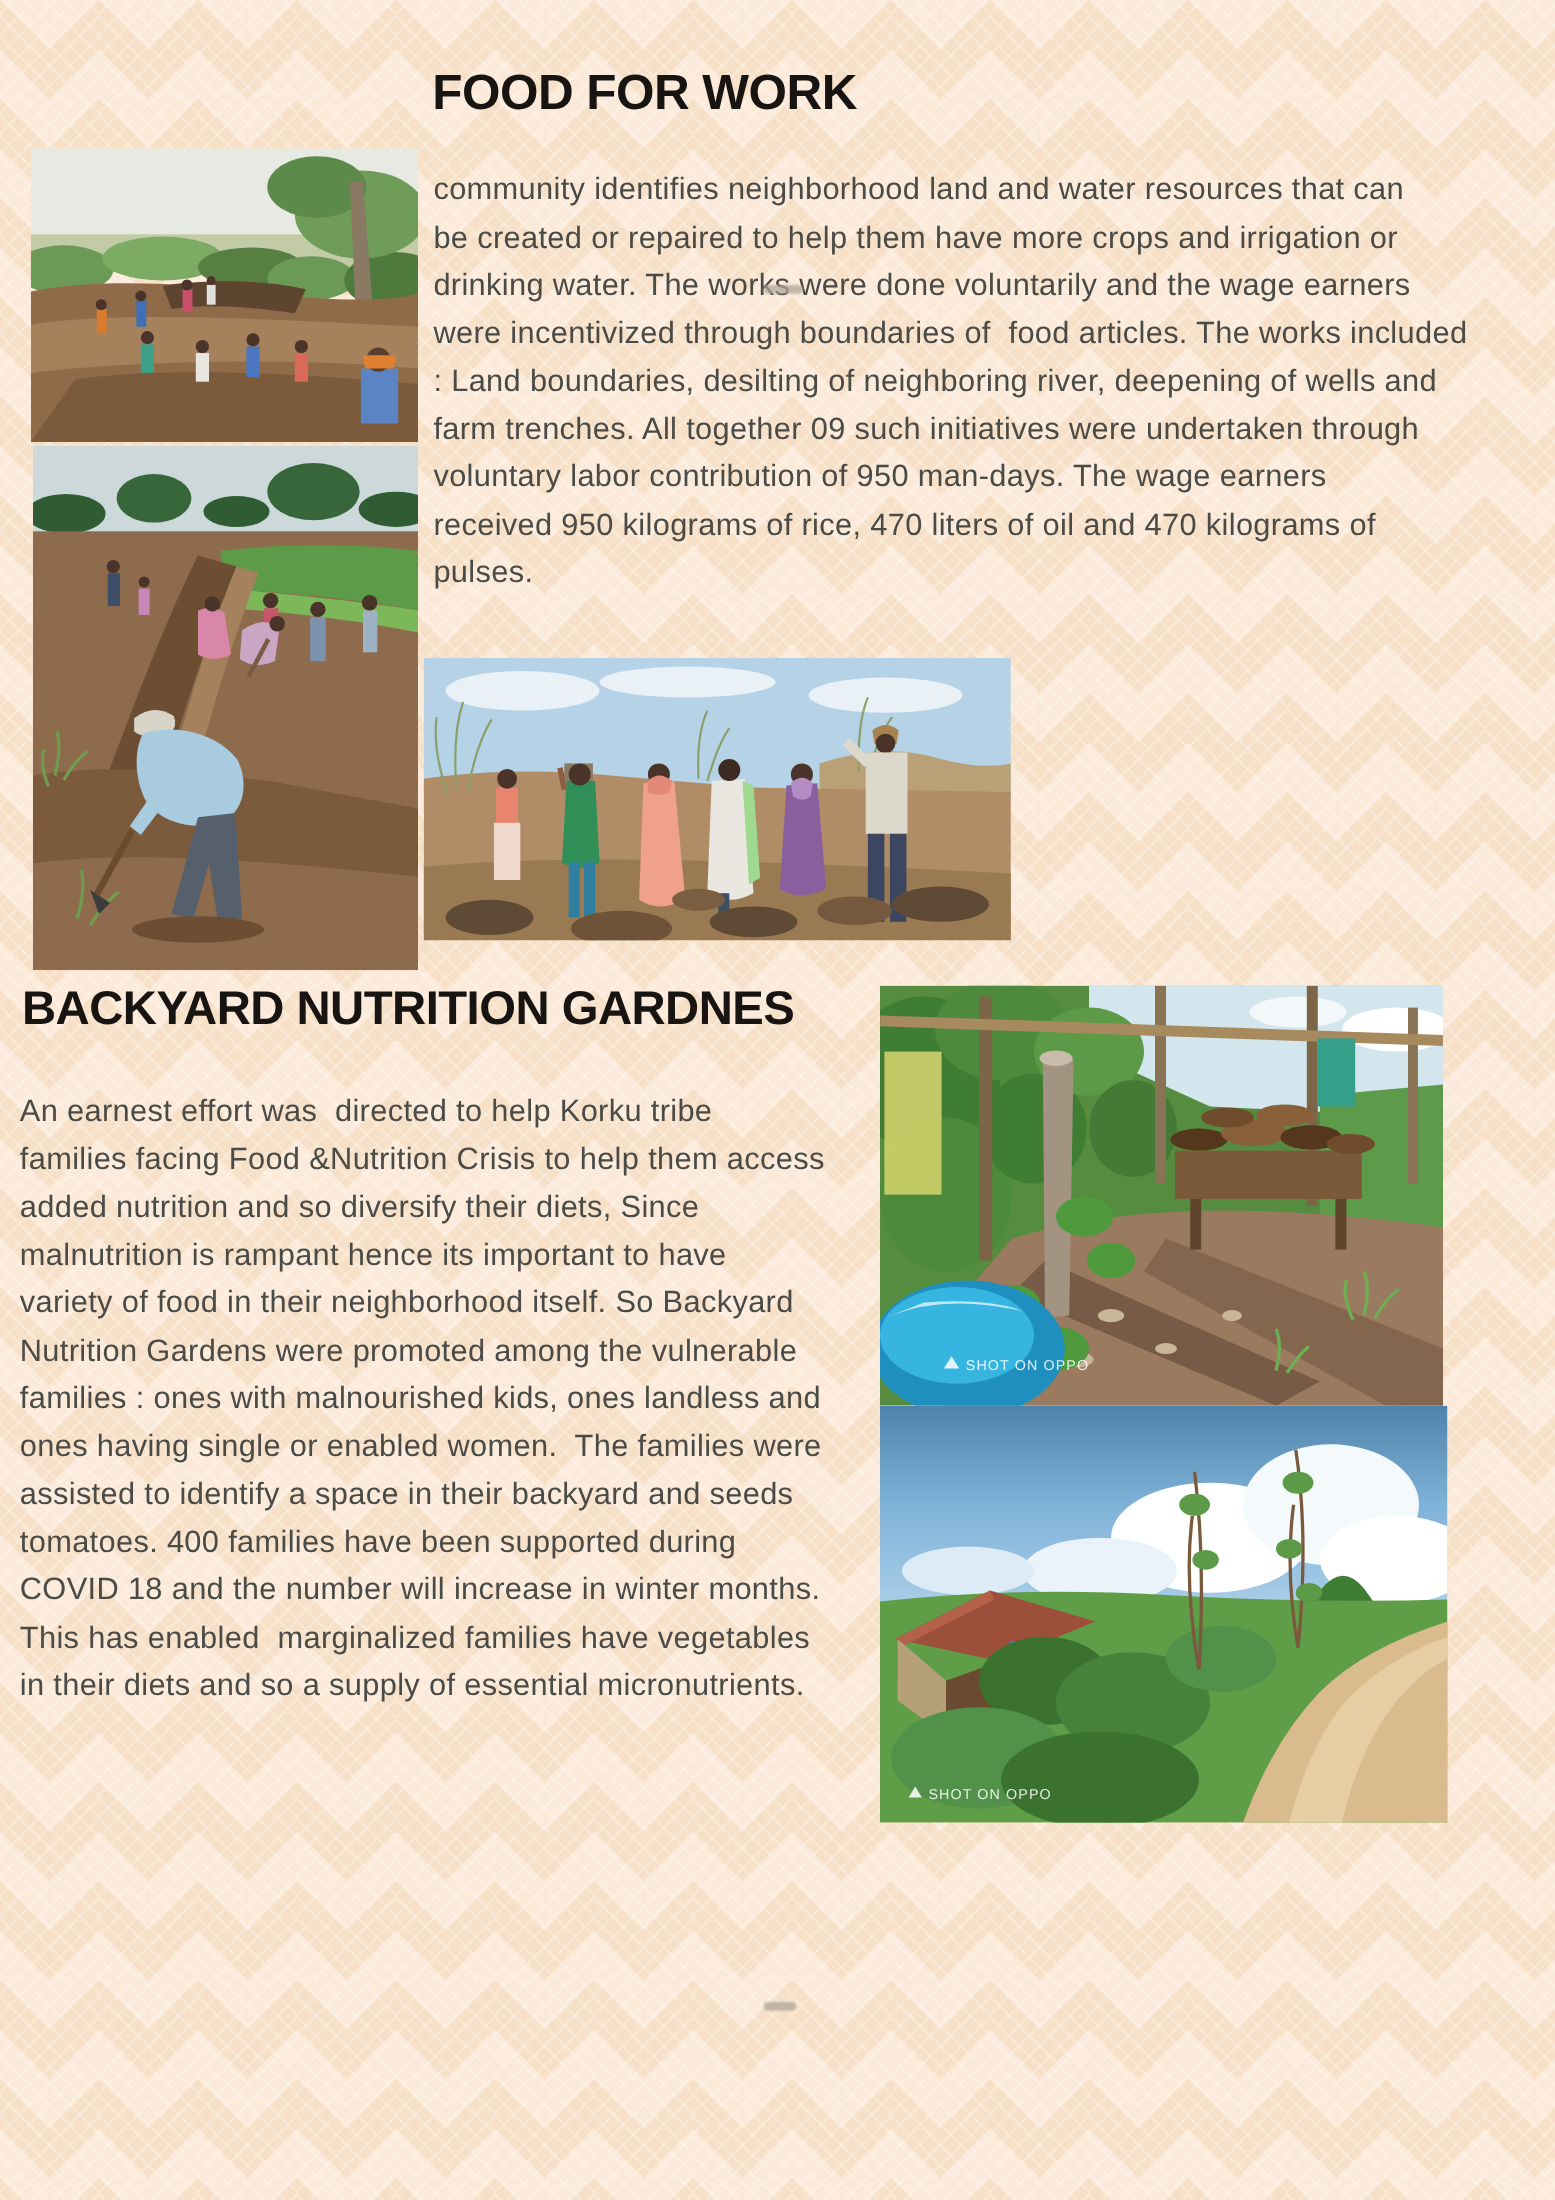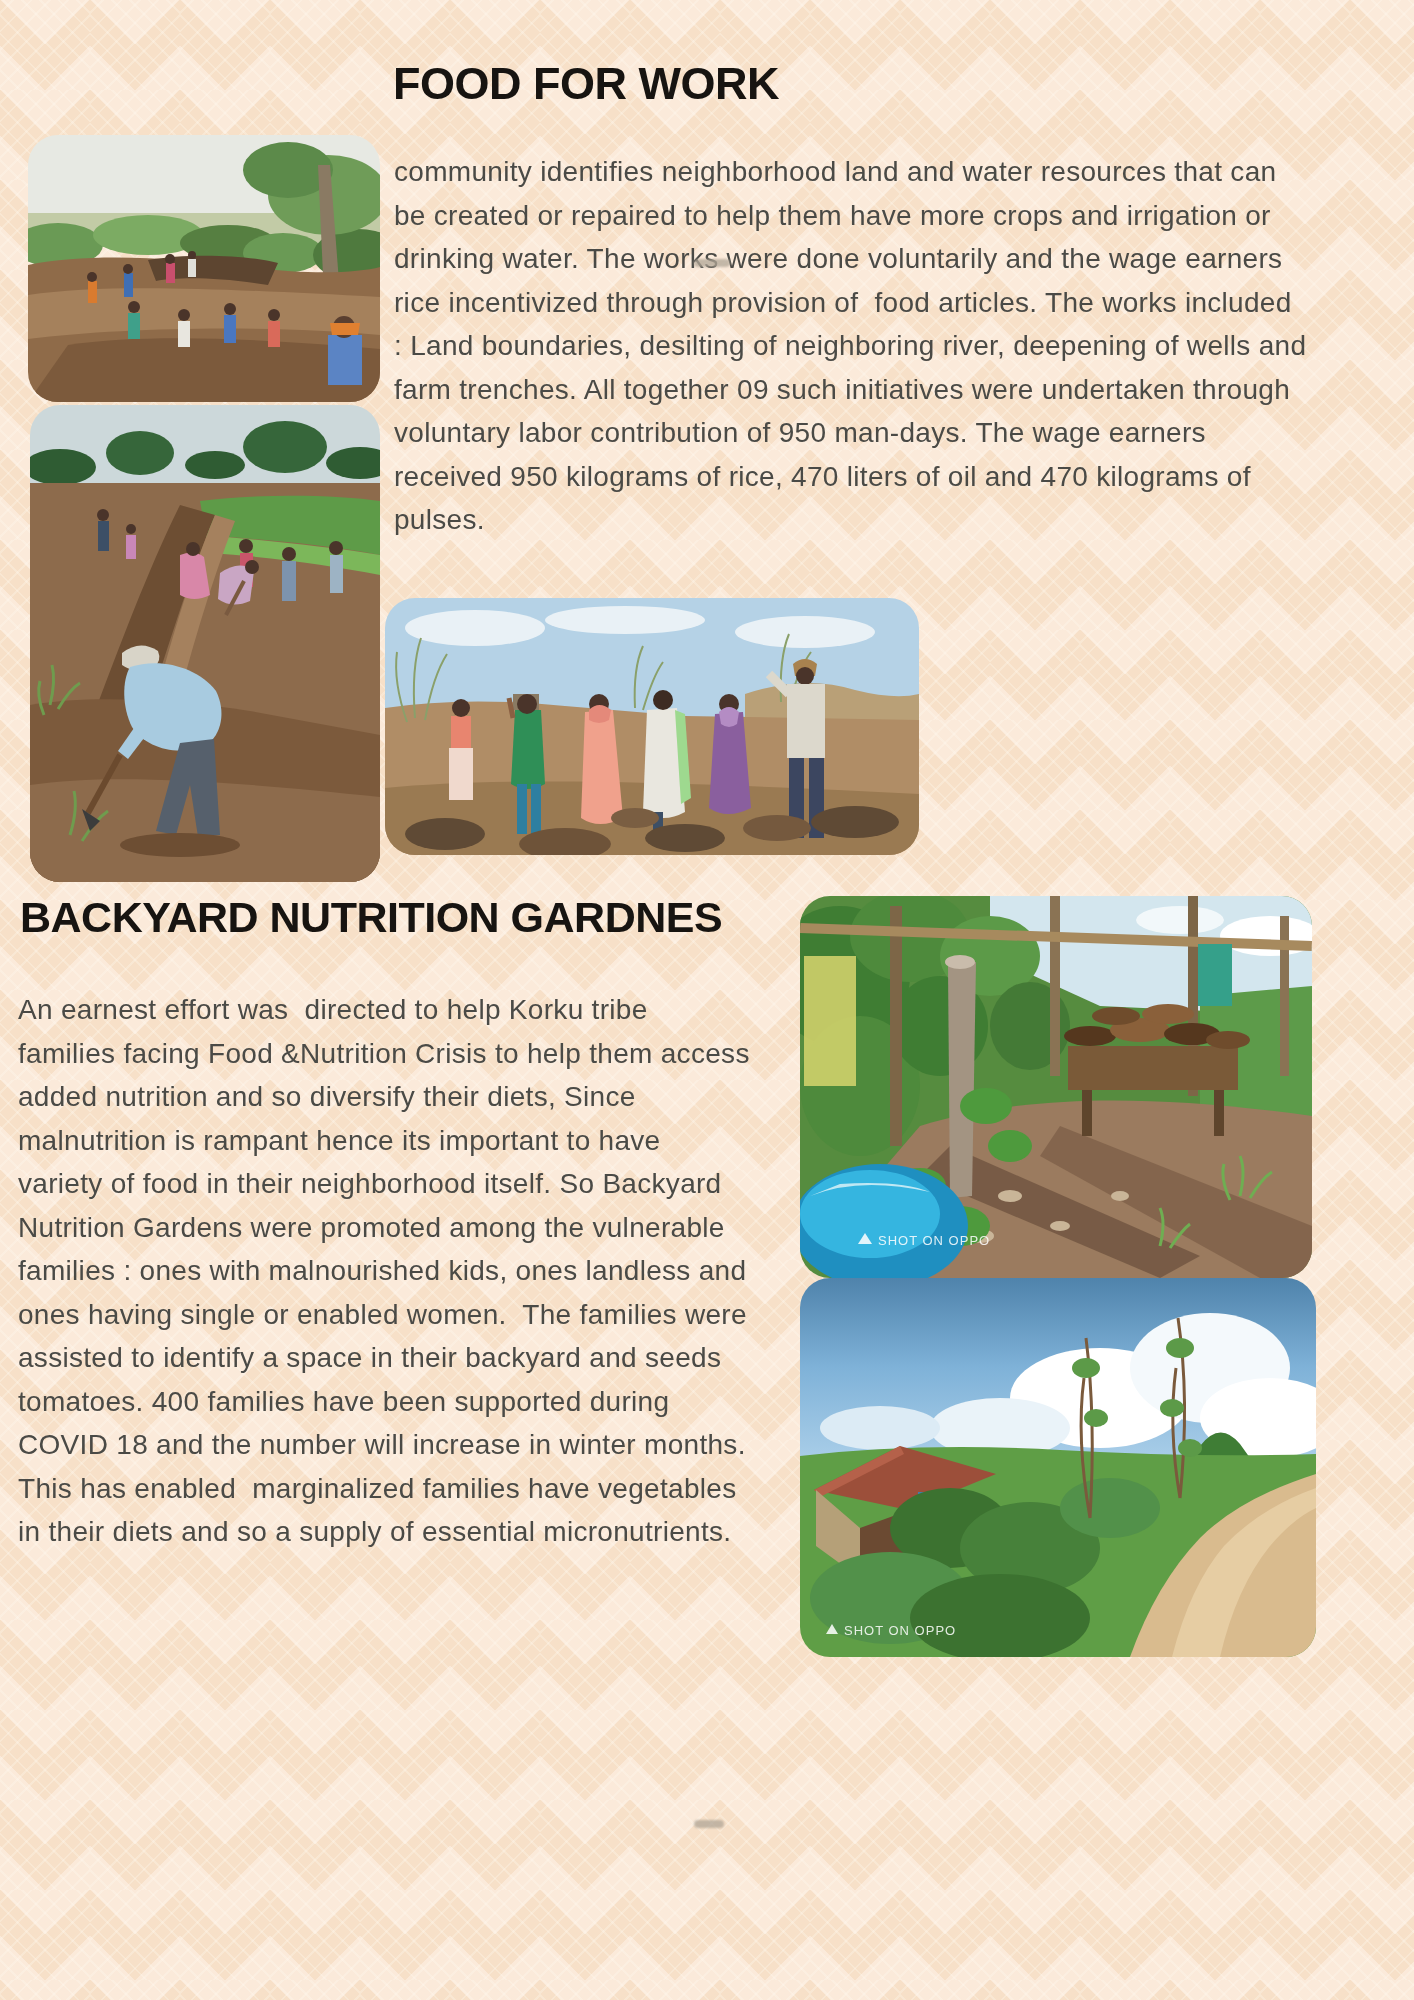--- a/index.html
+++ b/index.html
@@ -31,21 +31,21 @@
   .para{
     position:absolute;
     color:#4a4a46;
     font-size:28px;
     line-height:43.5px;
     letter-spacing:0.3px;
   }
   .para .line{white-space:pre;}
   .para-1{left:394px;top:150px;width:1020px;}
   .para-2{left:18px;top:988px;width:930px;}
-  .photo{position:absolute;overflow:hidden;border-radius:30px;}
+  .photo{position:absolute;overflow:hidden;}
   .photo svg{display:block;width:100%;height:100%;}
   .photo-a{left:28px;top:135px;width:352px;height:267px;}
   .photo-b{left:30px;top:405px;width:350px;height:477px;}
   .photo-c{left:385px;top:598px;width:534px;height:257px;z-index:3;}
   .photo-d{left:800px;top:896px;width:512px;height:382px;z-index:3;}
   .photo-e{left:800px;top:1278px;width:516px;height:379px;z-index:3;}
   .smudge{
     position:absolute;
     background:#b1a697;
     border-radius:4px;
@@ -105,21 +105,21 @@
           <path d="M302 188 L332 188 L330 200 L304 200 Z" fill="#e08030"></path>
         </g>
       </g>
     </svg>
   </div>
 
   <div class="para para-1">
       <div class="line">community identifies neighborhood land and water resources that can</div>
       <div class="line">be created or repaired to help them have more crops and irrigation or</div>
       <div class="line">drinking water. The works were done voluntarily and the wage earners</div>
-      <div class="line">rice incentivized through provision of  food articles. The works included</div>
+      <div class="line">were incentivized through boundaries of  food articles. The works included</div>
       <div class="line">: Land boundaries, desilting of neighboring river, deepening of wells and</div>
       <div class="line">farm trenches. All together 09 such initiatives were undertaken through</div>
       <div class="line">voluntary labor contribution of 950 man-days. The wage earners</div>
       <div class="line">received 950 kilograms of rice, 470 liters of oil and 470 kilograms of</div>
       <div class="line">pulses.</div>
     </div>
   <div class="smudge smudge-1"></div>
 
   <div class="photo photo-b">
     <svg viewBox="0 0 350 477" preserveAspectRatio="none">

